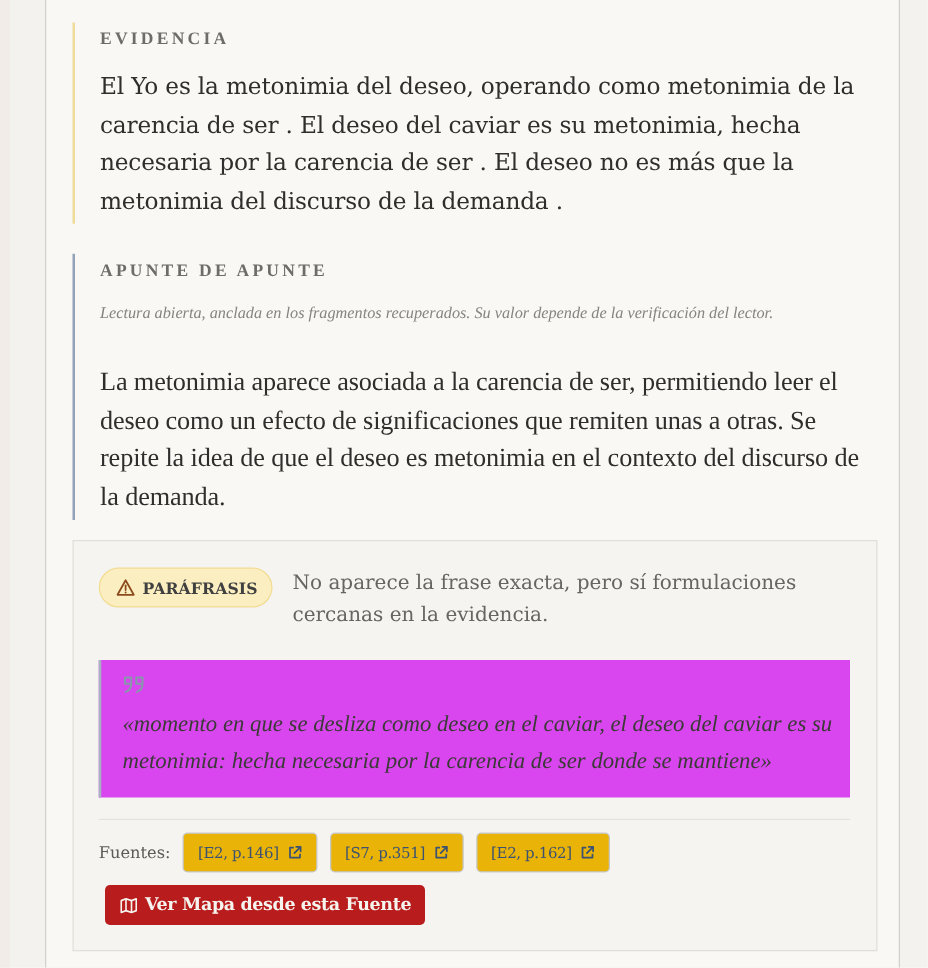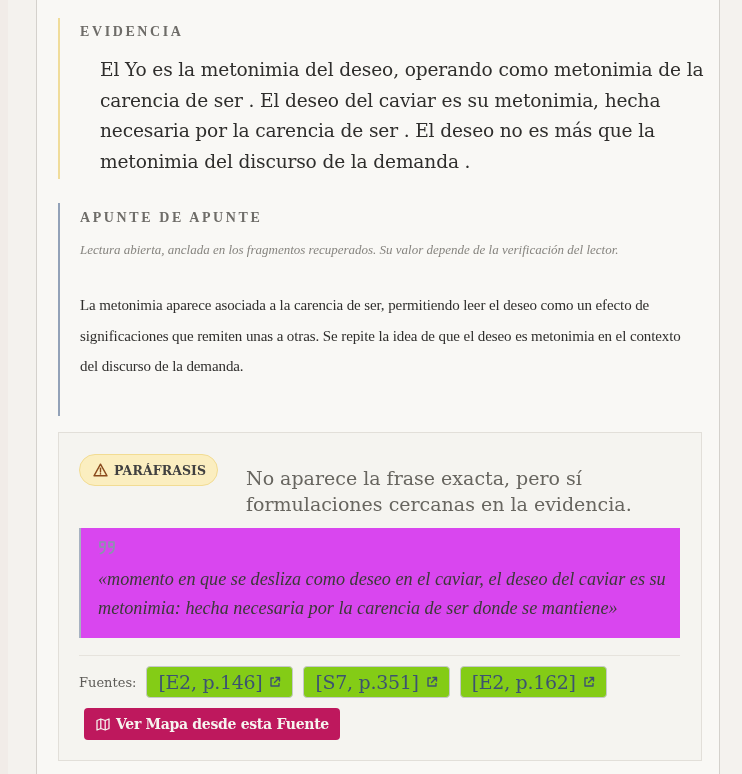--- a/index.html
+++ b/index.html
@@ -65,37 +65,37 @@
     position: absolute;
     left: 20px;
     width: 610px;
     font-family: "DejaVu Serif", serif;
     font-size: 18.6px;
     line-height: 30.5px;
     color: #2f2e2c;
     letter-spacing: -0.15px;
     margin: 0;
   }
-  .evidence .body-text { top: 37px; margin-left: 20px; }
+  .evidence .body-text { top: 37px; }
   .reading .disclaimer {
     position: absolute;
     left: 20px;
     top: 36px;
     width: 600px;
     font-family: "Liberation Serif", serif;
     font-style: italic;
     font-size: 13px;
     line-height: 21px;
     color: #86847f;
     margin: 0;
   }
   .reading .body-text {
     top: 87px;
     font-family: "Liberation Serif", serif;
-    font-size: 15px;
+    font-size: 21px;
     letter-spacing: -0.1px;
   }
   .claim-card {
     position: absolute;
     left: 21px;
     top: 432px;
     width: 644px;
     height: 329px;
     background: #f5f4f0;
     border: 1px solid #e2dfd9;
@@ -120,24 +120,24 @@
     font-size: 12.5px;
     letter-spacing: 0.1px;
   }
   .badge svg { display: block; }
   .claim-note {
     position: absolute;
     left: 175px;
     top: 20px;
     width: 440px;
     font-family: "DejaVu Serif", serif;
-    font-size: 19px;
+    font-size: 16px;
     line-height: 26px;
     color: #67655f;
-    margin: 12px;
+    margin: 0;
   }
   .quote {
     position: absolute;
     left: 20px;
     top: 95px;
     width: 601px;
     height: 110px;
     background: #d946ef;
     border-left: 2px solid #a7b2c1;
     box-sizing: border-box;
@@ -180,41 +180,41 @@
     color: #5d5b57;
     margin-right: 10px;
   }
   .source-chip {
     height: 32px;
     display: inline-flex;
     align-items: center;
     gap: 7px;
     padding: 0 11px 0 11px;
     margin-right: 10px;
-    background: #84cc16;
+    background: #eab308;
     border: 1px solid #c5c8ca;
     border-radius: 4px;
     box-sizing: border-box;
     font-family: "DejaVu Serif", serif;
-    font-size: 19px;
+    font-size: 12px;
     color: #3c5271;
     cursor: pointer;
     letter-spacing: -0.3px;
   }
   .source-chip svg { display: block; }
   .map-button {
     position: absolute;
     left: 25px;
     top: 275px;
     height: 32px;
     padding: 0 11px 0 12px;
     display: flex;
     align-items: center;
     gap: 6px;
-    background: #be185d;
+    background: #b91c1c;
     border-radius: 4px;
     box-sizing: border-box;
     color: #f6f4ef;
     font-family: "DejaVu Serif", serif;
     font-weight: bold;
     font-size: 14px;
     letter-spacing: -0.3px;
     cursor: pointer;
   }
   .map-button svg { display: block; }

